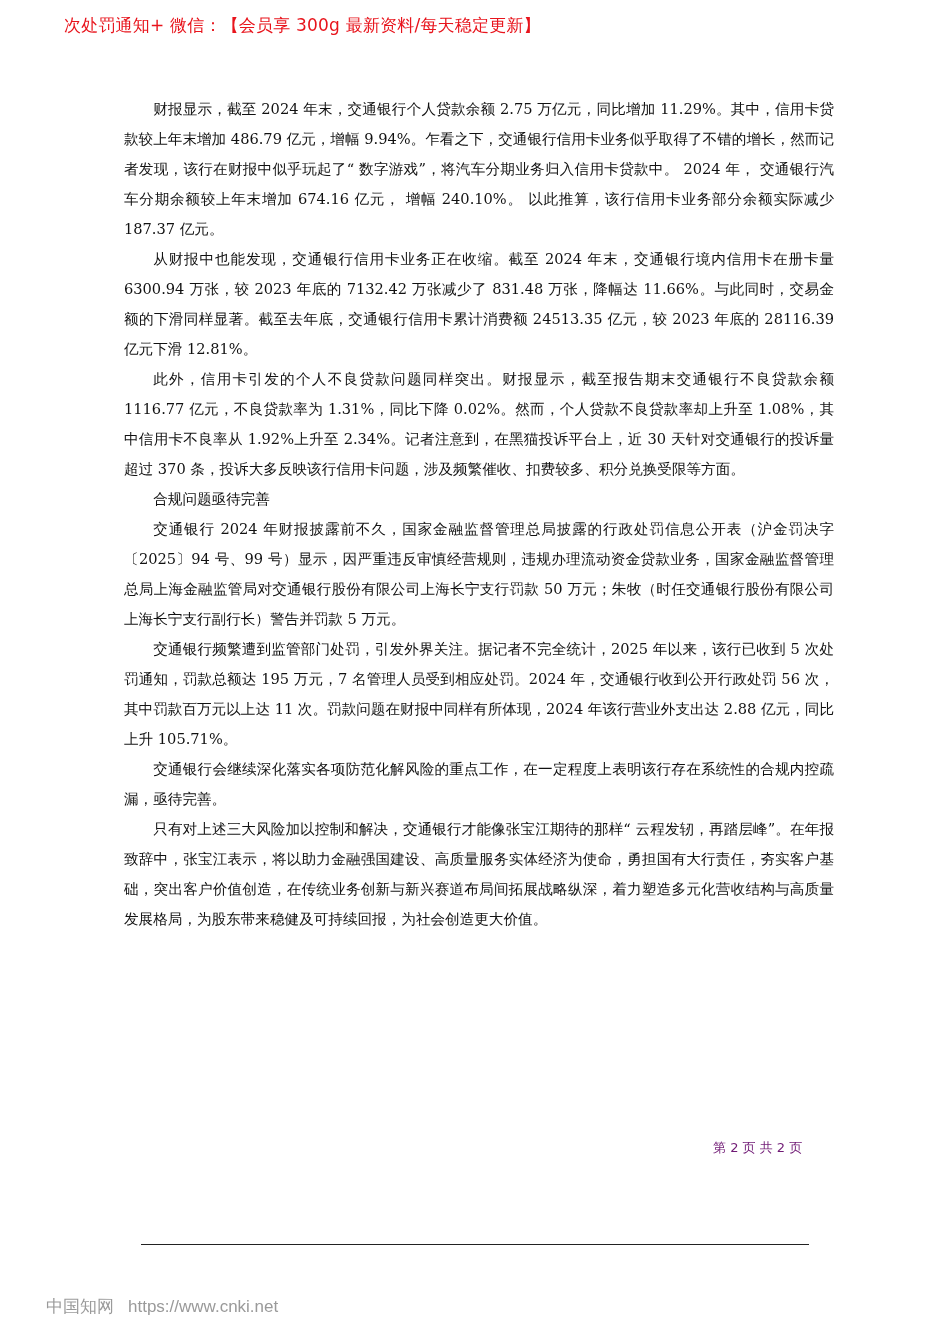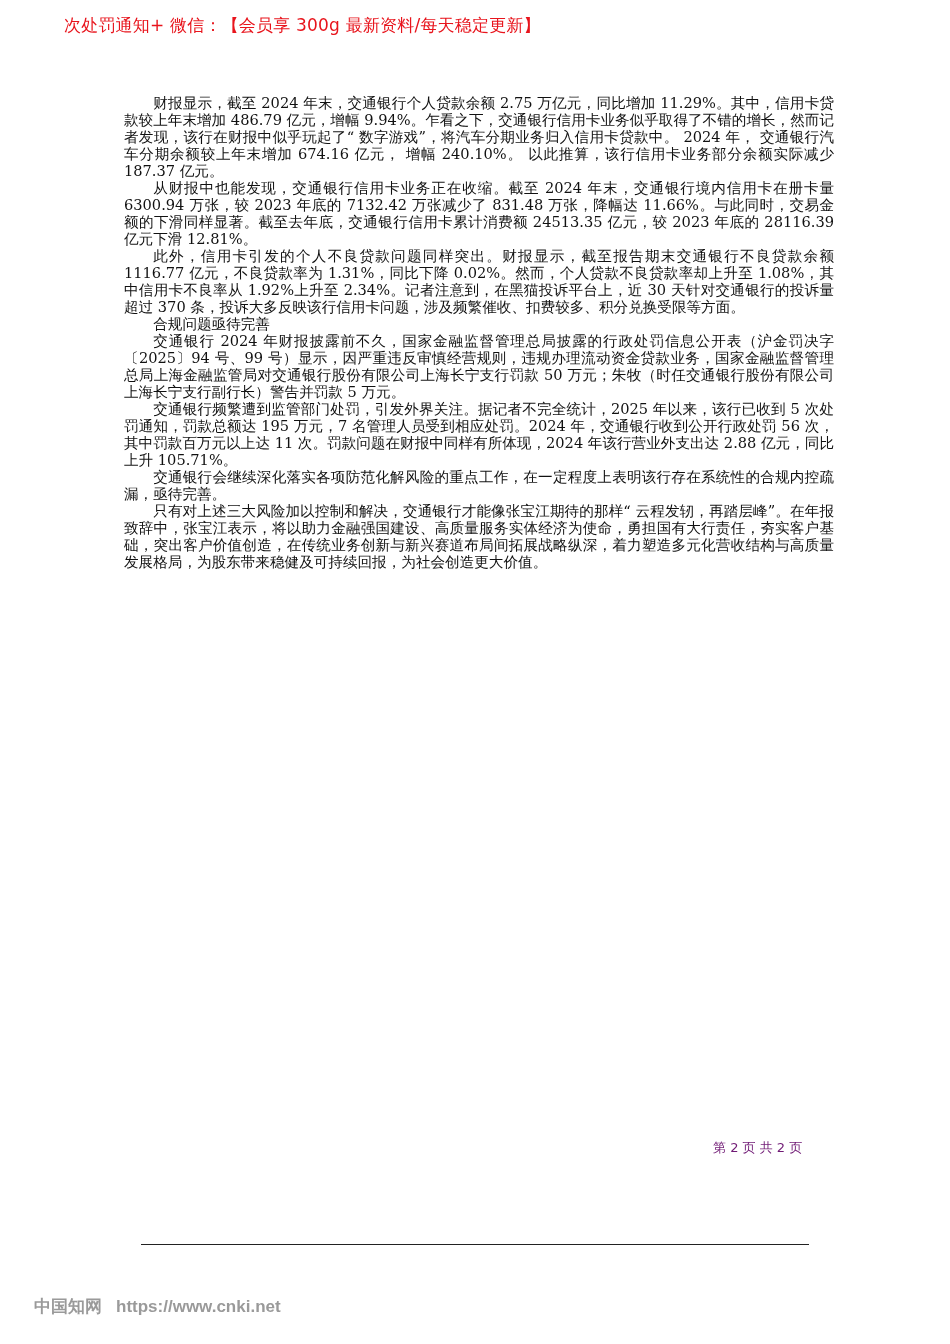--- a/index.html
+++ b/index.html
@@ -24,21 +24,21 @@
       color: #e8141c;
       letter-spacing: 0.2px;
       white-space: nowrap;
     }
     .article {
       position: absolute;
       left: 124px;
       top: 94px;
       width: 710px;
       font-size: 14.6px;
-      line-height: 17px;
+      line-height: 30px;
       text-align: justify;
     }
     .article p {
       margin: 0;
       text-indent: 2em;
     }
     .page-number {
       position: absolute;
       left: 713px;
       top: 1139px;
@@ -50,27 +50,26 @@
     .footer-rule {
       position: absolute;
       left: 141px;
       top: 1244px;
       width: 668px;
       height: 0;
       border-top: 1.5px solid #222;
     }
     .watermark {
       position: absolute;
-      left: 34px;
+      left: 46px;
       top: 1295px;
       font-family: "Liberation Sans", "DejaVu Sans", sans-serif;
       font-size: 17px;
       color: #9a9a9a;
       white-space: nowrap;
-      font-weight: bold;
     }
     .watermark .site-url {
       margin-left: 14px;
     }
   </style>
 </head>
 <body>
 
 <div class="promo-banner">次处罚通知+ 微信：【会员享 300g 最新资料/每天稳定更新】</div>
 

